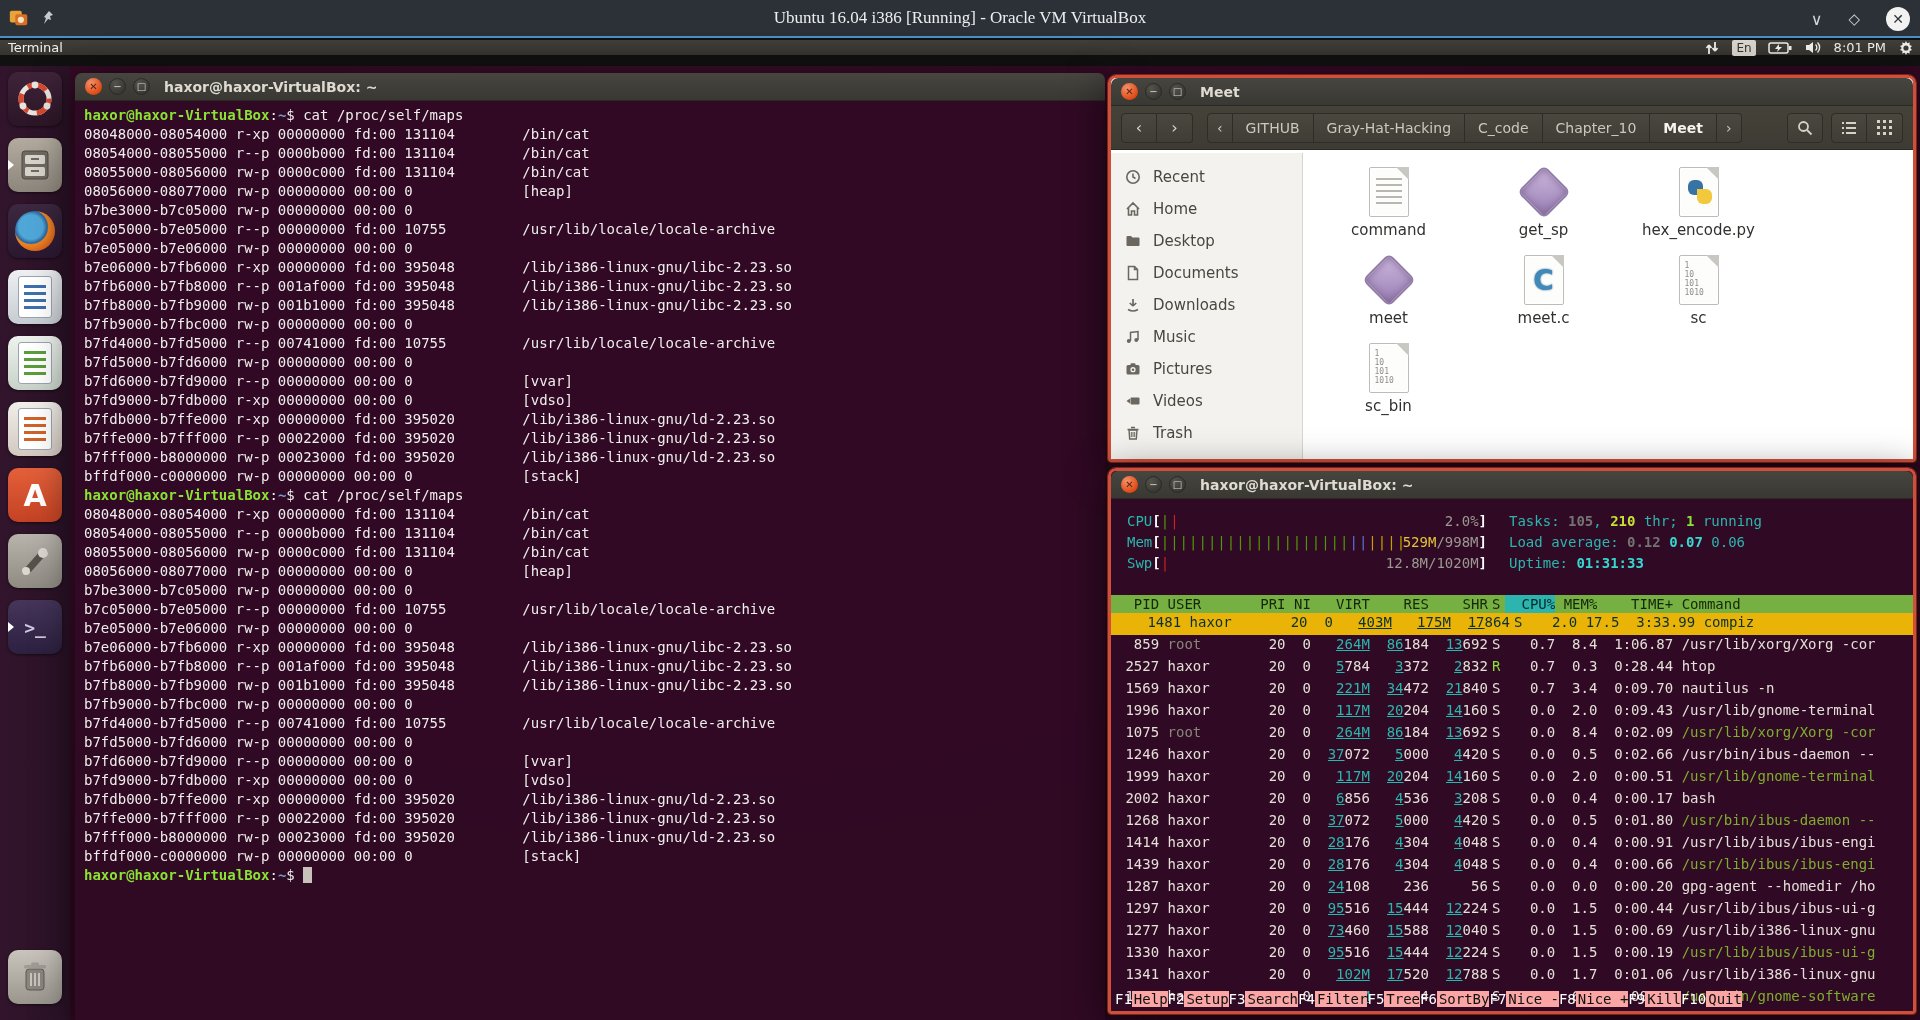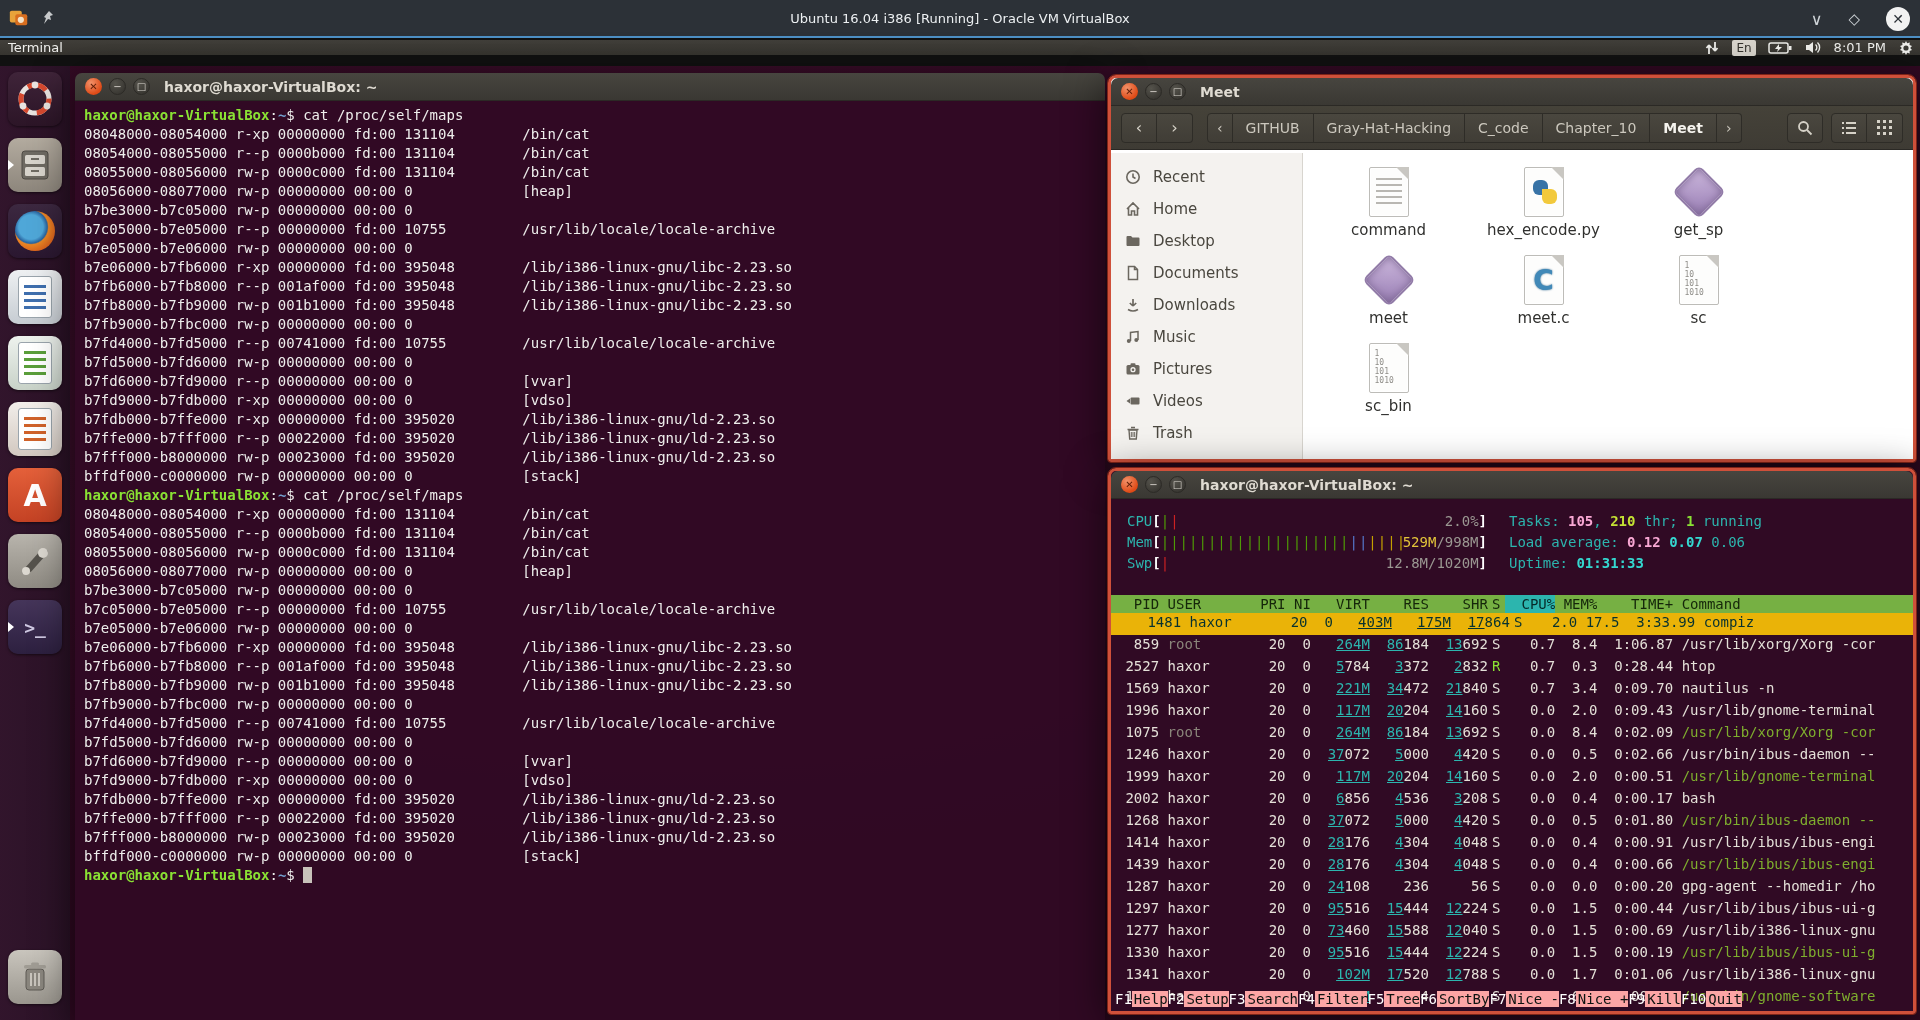--- a/index.html
+++ b/index.html
@@ -7,21 +7,21 @@
   .screen { position:relative; width:1920px; height:1020px; overflow:hidden;
             font-family:"DejaVu Sans","Liberation Sans",sans-serif; }
 
   
   .vbox-bar { position:absolute; left:0; top:0; width:1920px; height:38px;
               background:#2c3137; border-bottom:2px solid #4d8fc4;
               display:flex; align-items:center; color:#e6e8ea; }
   .vbox-logo { width:22px; height:22px; margin-left:8px; }
   .vbox-pin  { width:16px; height:16px; margin-left:10px; opacity:.9; }
   .vbox-title { position:absolute; left:0; right:0; text-align:center;
-                font-size:13px; color:#eceff1; }
+                font-size:17px; color:#eceff1;font-family:Liberation Serif, serif; }
   .vbox-controls { position:absolute; right:10px; top:0; height:38px;
                    display:flex; align-items:center; gap:26px; }
   .vb-min { color:#cfd4d8; font-size:16px; }
   .vb-max { color:#cfd4d8; font-size:15px; }
   .vb-close { width:24px; height:24px; border-radius:50%; background:#f2f2f2;
               color:#2c3137; font-size:14px; display:flex; align-items:center;
               justify-content:center; font-weight:bold; }
 
   
   .panel { position:absolute; left:0; top:40px; width:1920px; height:15px;
@@ -147,21 +147,21 @@
                font-family:"DejaVu Sans Mono","Liberation Mono",monospace; font-size:14px;
                color:#e4e0d8; overflow:hidden; }
   .meters { position:absolute; left:16px; top:12px; width:360px; }
   .meter { display:flex; line-height:21px; white-space:pre; }
   .m-label { color:#2cb5ae; }
   .m-brk { color:#fff; font-weight:bold; }
   .m-bars { flex:1; overflow:hidden; letter-spacing:1px; }
   .m-text { color:#9b9892; }
   .stats { position:absolute; left:398px; top:12px; line-height:21px; white-space:pre; }
   .st-label { color:#2cb5ae; }
-  .st-white { color:#f9a8d4; font-weight:bold; }
+  .st-white { color:#737373; font-weight:bold; }
   .st-green { color:#8ae234; font-weight:bold; }
   .st-lime  { color:#c4e234; font-weight:bold; }
   .st-cyanb { color:#34d8d0; font-weight:bold; }
   .st-cyan  { color:#2cb5ae; }
   .htable { position:absolute; left:0; right:0; top:96px; }
   .hrow { display:flex; line-height:18px; white-space:pre; padding-left:6px; }
   .hrow span { display:inline-block; overflow:hidden; }
   .hhead { background:#76b043; color:#15260a; }
   .hhead .c-cpu { background:#2cb5ae; color:#062a28; }
   .sel { background:#eab308;padding-left:28px; }
@@ -469,31 +469,31 @@
               </svg>
             <span>Trash</span>
           </div>
         </div>
         <div class="file-grid">
           <div class="file-item">
             <span class="pg pg-lines"></span>
             <span class="file-label">command</span>
           </div>
           <div class="file-item">
+            <span class="diamond"></span>
+            <span class="file-label">get_sp</span>
+          </div>
+          <div class="file-item">
             <span class="pg">
                 <span class="pyl">
                   <span class="b"></span>
                   <span class="y"></span>
                 </span>
               </span>
             <span class="file-label">hex_encode.py</span>
-          </div>
-          <div class="file-item">
-            <span class="diamond"></span>
-            <span class="file-label">get_sp</span>
           </div>
           <div class="file-item">
             <span class="diamond"></span>
             <span class="file-label">meet</span>
           </div>
           <div class="file-item">
             <span class="pg">
                 <span class="cletter">C</span>
               </span>
             <span class="file-label">meet.c</span>

